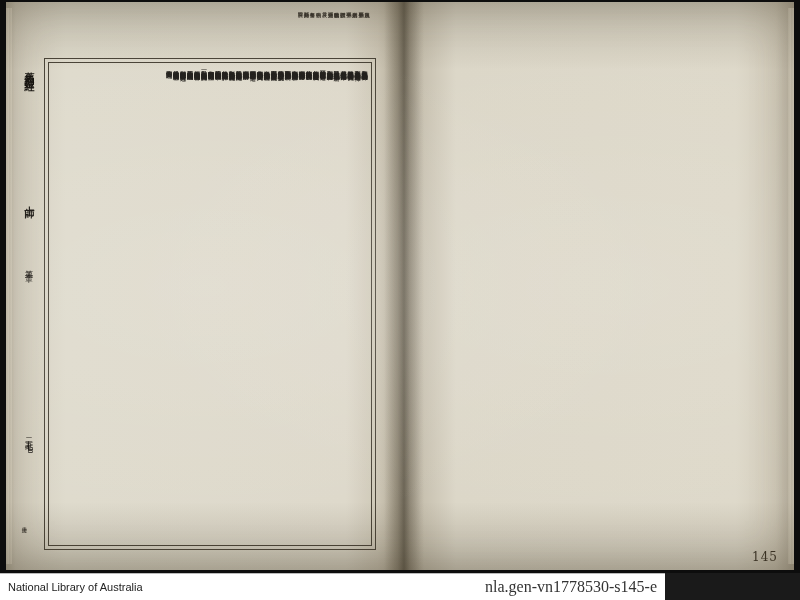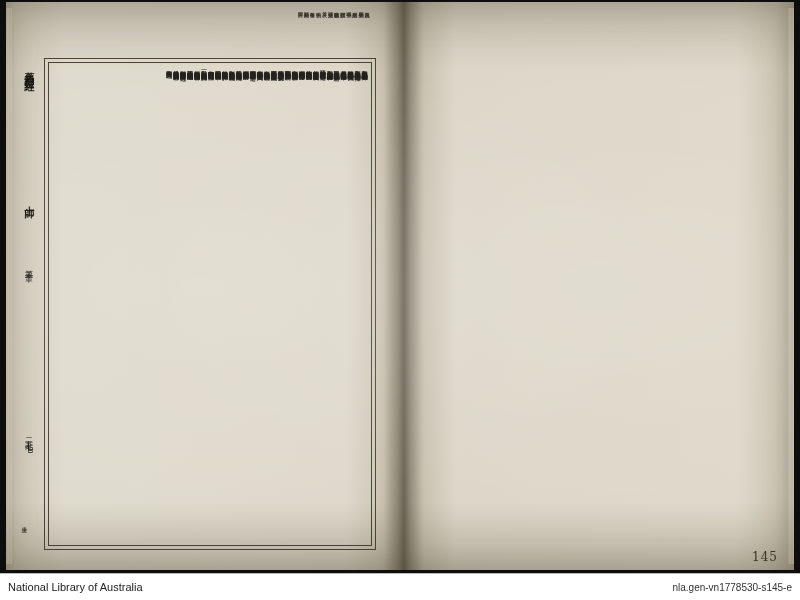--- a/index.html
+++ b/index.html
@@ -177,38 +177,38 @@
     font-size: 12px;
     color: #3a3225;
     letter-spacing: 1px;
   }
 
   
   #bottombar {
     position: absolute;
     left: 0;
     top: 573px;
-    width: 800px;
+    width: 665px;
     height: 27px;
     background: #ffffff;
     border-top: 1px solid #bbbbbb;
     display: flex;
     align-items: center;
     justify-content: space-between;
     padding: 0 8px;
     box-sizing: border-box;
   }
   #lib-name {
     font-family: "Liberation Sans", sans-serif;
     font-size: 11px;
     color: #222;
   }
   #nla-id {
-    font-family: Liberation Sans, sans-serif;
-    font-size: 10px;
+    font-family: Liberation Serif, serif;
+    font-size: 16px;
     color: #333;
   }
 </style>
 </head>
 <body>
 
 <div id="page">
 
   <div id="scan">
 

